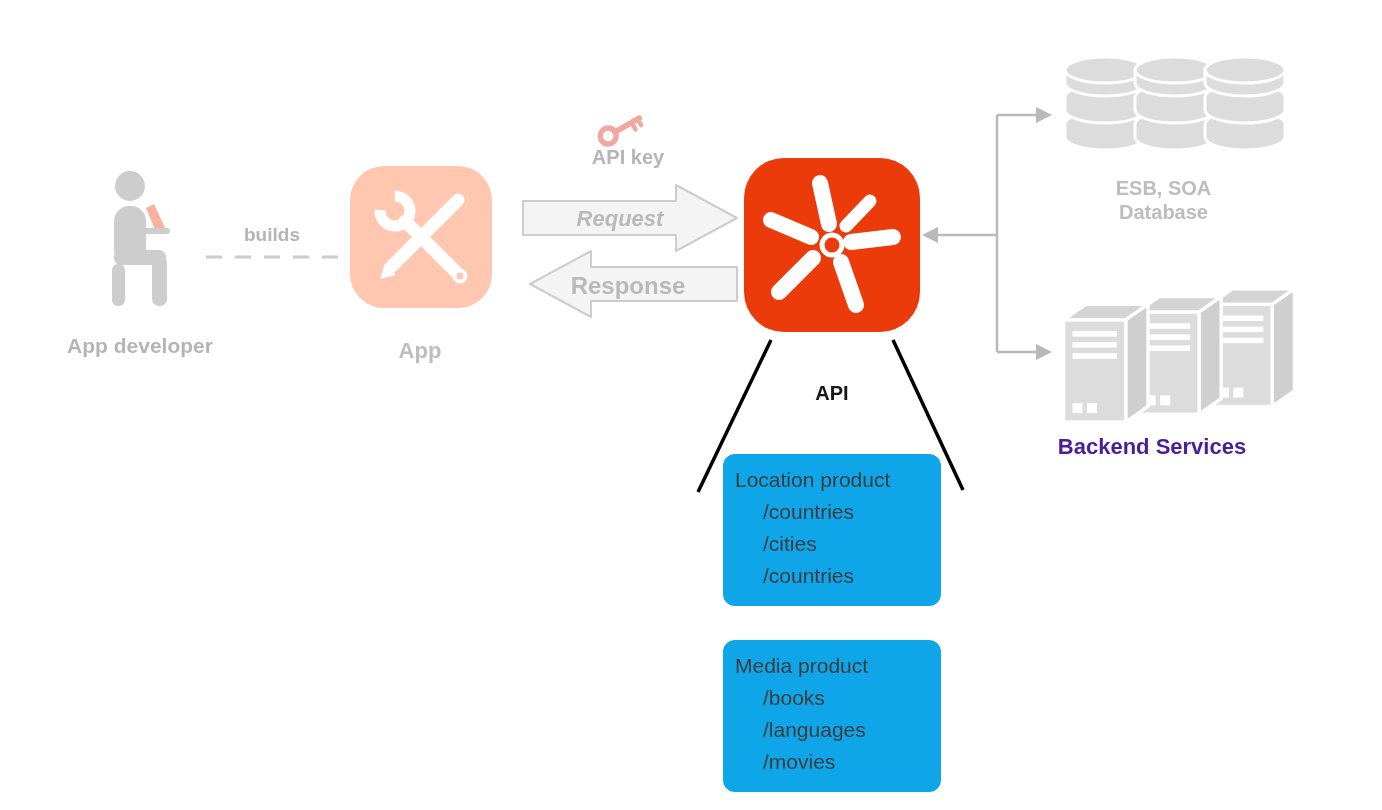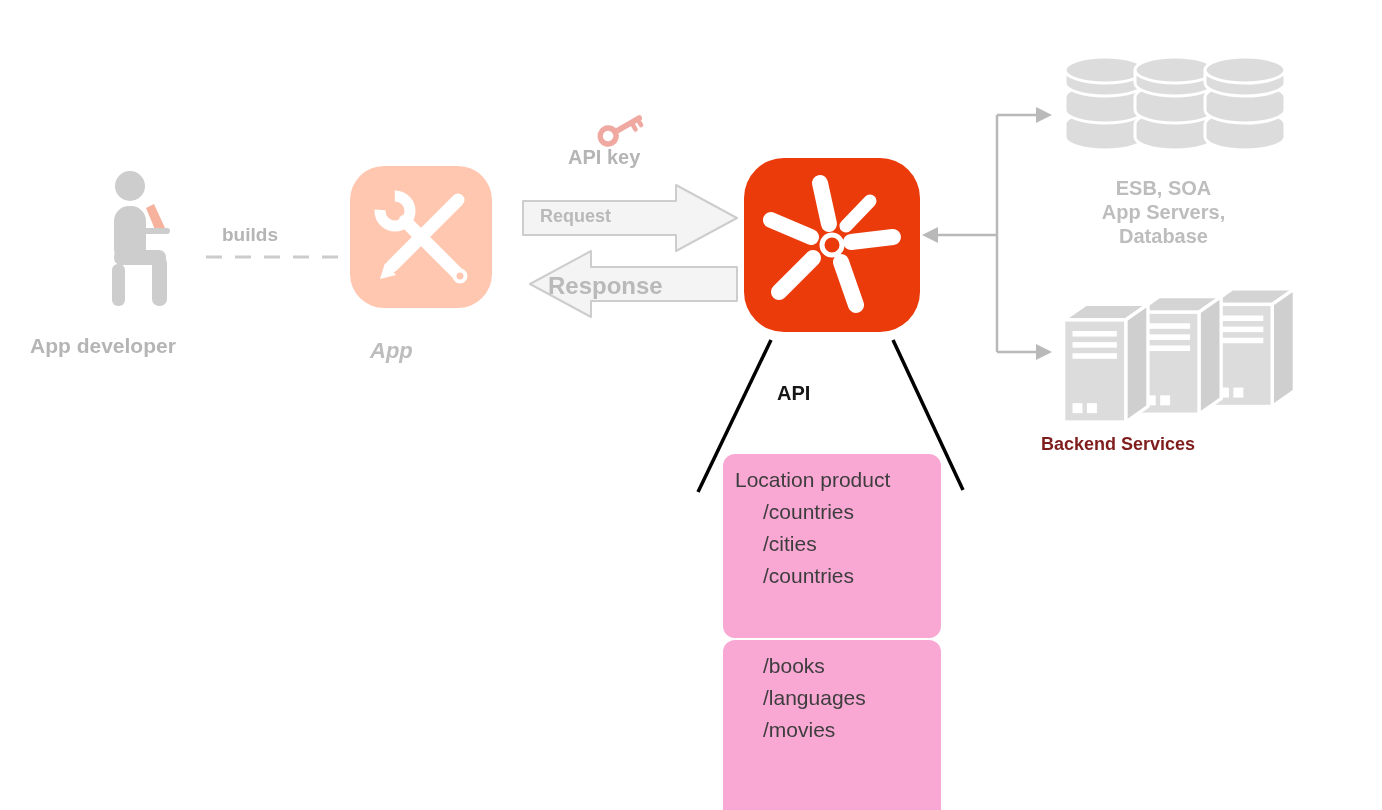--- a/index.html
+++ b/index.html
@@ -2,52 +2,52 @@
 <html><head>
 <meta charset="utf-8">
 <style>
   html,body{margin:0;padding:0;background:#ffffff;}
   #canvas{
     position:relative;width:1382px;height:810px;background:#ffffff;
     font-family:"Liberation Sans", sans-serif;overflow:hidden;
   }
   .abs{position:absolute;}
   svg{display:block;}
-  .muted-label{color:#b5b5b5;font-weight:bold;text-align:left;}
+  .muted-label{color:#b5b5b5;font-weight:bold;text-align:center;}
   #connector-layer{left:0;top:0;pointer-events:none;}
 
   #person-icon{left:88px;top:166px;}
   #lbl-app-developer{left:30px;top:334px;width:220px;font-size:21px;}
   #lbl-builds{left:222px;top:224px;width:100px;font-size:19px;}
 
   #app-icon{left:350px;top:166px;}
-  #lbl-app{left:370px;top:338px;width:100px;font-size:22px;color:#bdbdbd;font-style:italic;}
+  #lbl-app{left:370px;top:338px;width:100px;font-size:22px;color:#bdbdbd;}
 
   #key-icon{left:594px;top:102px;}
   #lbl-api-key{left:568px;top:146px;width:120px;font-size:20px;}
 
-  #lbl-request{left:540px;top:206px;width:160px;font-size:18px;color:#b9b9b9;}
+  #lbl-request{left:540px;top:206px;width:160px;font-size:22px;color:#b9b9b9;font-style:italic;}
   #lbl-response{left:548px;top:272px;width:160px;font-size:24px;color:#b9b9b9;}
 
   #api-icon{left:744px;top:158px;}
   #lbl-api{left:777px;top:342px;width:110px;font-size:20px;color:#161616;}
 
   .product-box{
-    left:723px;width:218px;height:184px;background:#f9a8d4;border-radius:12px;
+    left:723px;width:218px;height:152px;background:#0ea5e9;border-radius:12px;
     color:#3d3d3d;font-size:21px;line-height:32px;padding:10px 0 0 12px;
     box-sizing:border-box;
   }
   #location-box{top:454px;}
   #media-box{top:640px;}
   .box-item{padding-left:28px;}
 
   #lbl-esb{left:1061px;top:176px;width:205px;font-size:20px;line-height:24px;color:#bdbdbd;font-weight:bold;text-align:center;}
   #database-icon{left:1063px;top:50px;}
   #servers-icon{left:1056px;top:280px;}
-  #lbl-backend{left:1041px;top:434px;width:300px;font-size:18px;color:#7f1d1d;}
+  #lbl-backend{left:1002px;top:434px;width:300px;font-size:22px;color:#4c1d95;}
 </style>
 </head>
 <body>
 
 <div id="canvas">
 
   <svg id="connector-layer" class="abs" width="1382" height="810" viewBox="0 0 1382 810">
 
     <line x1="206" y1="257" x2="344" y2="257" stroke="#cccccc" stroke-width="3" stroke-dasharray="16 13"></line>
 
@@ -119,41 +119,41 @@
   <div id="lbl-api" class="abs muted-label" style="color:#161616;margin-top:40px;">API</div>
 
   <div id="location-box" class="abs product-box">
     <div class="box-title">Location product</div>
     <div class="box-item">/countries</div>
     <div class="box-item">/cities</div>
     <div class="box-item">/countries</div>
   </div>
 
   <div id="media-box" class="abs product-box">
+    <div class="box-title">Media product</div>
     <div class="box-item">/books</div>
     <div class="box-item">/languages</div>
     <div class="box-item">/movies</div>
   </div>
 
   <svg id="database-icon" class="abs" width="228" height="112" viewBox="0 0 228 112">
     <defs>
       <g id="dbstack">
         <path d="M0,70 a40,13 0 0,1 80,0 v13 a40,13 0 0,1 -80,0 z" fill="#dcdcdc" stroke="#ffffff" stroke-width="3"></path>
         <path d="M0,43 a40,13 0 0,1 80,0 v13 a40,13 0 0,1 -80,0 z" fill="#dcdcdc" stroke="#ffffff" stroke-width="3"></path>
         <path d="M0,16 a40,13 0 0,1 80,0 v13 a40,13 0 0,1 -80,0 z" fill="#dcdcdc" stroke="#ffffff" stroke-width="3"></path>
         <ellipse cx="40" cy="16" rx="40" ry="13" fill="#dcdcdc" stroke="#ffffff" stroke-width="3"></ellipse>
       </g>
     </defs>
     <use href="#dbstack" x="2" y="4"></use>
     <use href="#dbstack" x="72" y="4"></use>
     <use href="#dbstack" x="142" y="4"></use>
   </svg>
   <div id="lbl-esb" class="abs">
     <div>ESB, SOA</div>
-    <div>App Servers,</div>
     <div>Database</div>
   </div>
 
   <svg id="servers-icon" class="abs" width="246" height="142" viewBox="0 0 208 128">
     <defs>
       <g id="tower">
         <polygon points="0,22 20,8 76,8 56,22" fill="#d4d4d4" stroke="#ffffff" stroke-width="3"></polygon>
         <polygon points="56,22 76,8 76,100 56,114" fill="#cfcfcf" stroke="#ffffff" stroke-width="3"></polygon>
         <rect x="0" y="22" width="56" height="92" fill="#dcdcdc" stroke="#ffffff" stroke-width="3"></rect>
         <rect x="8" y="32" width="40" height="5" fill="#ffffff"></rect>

